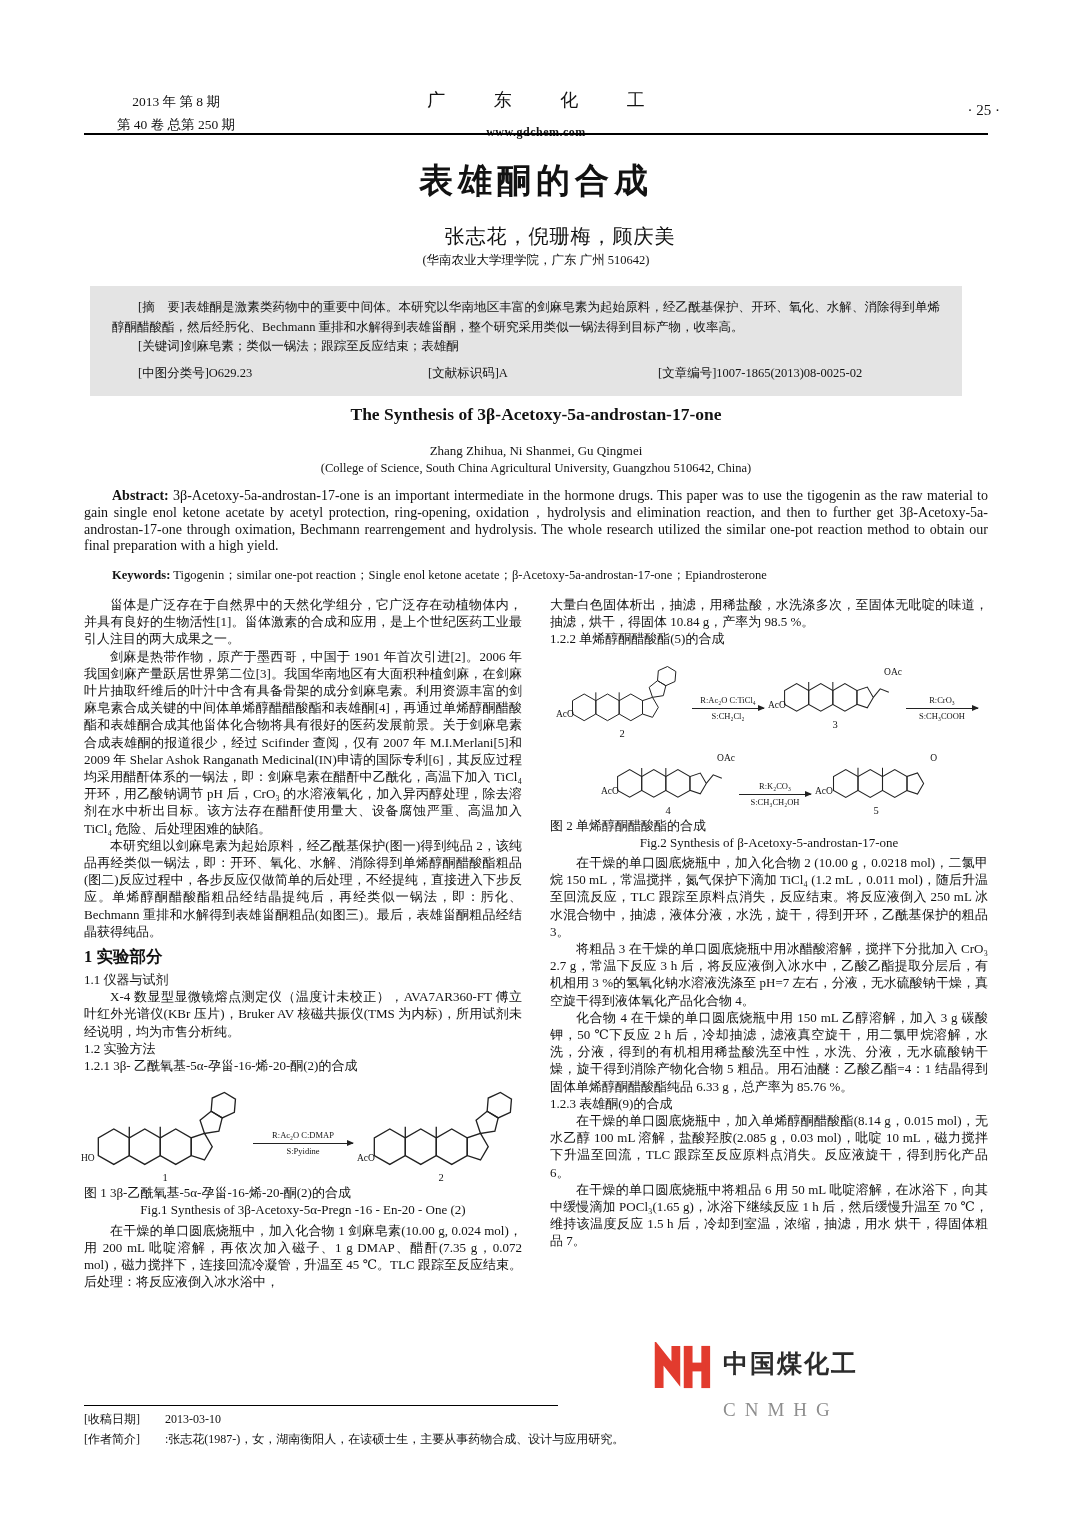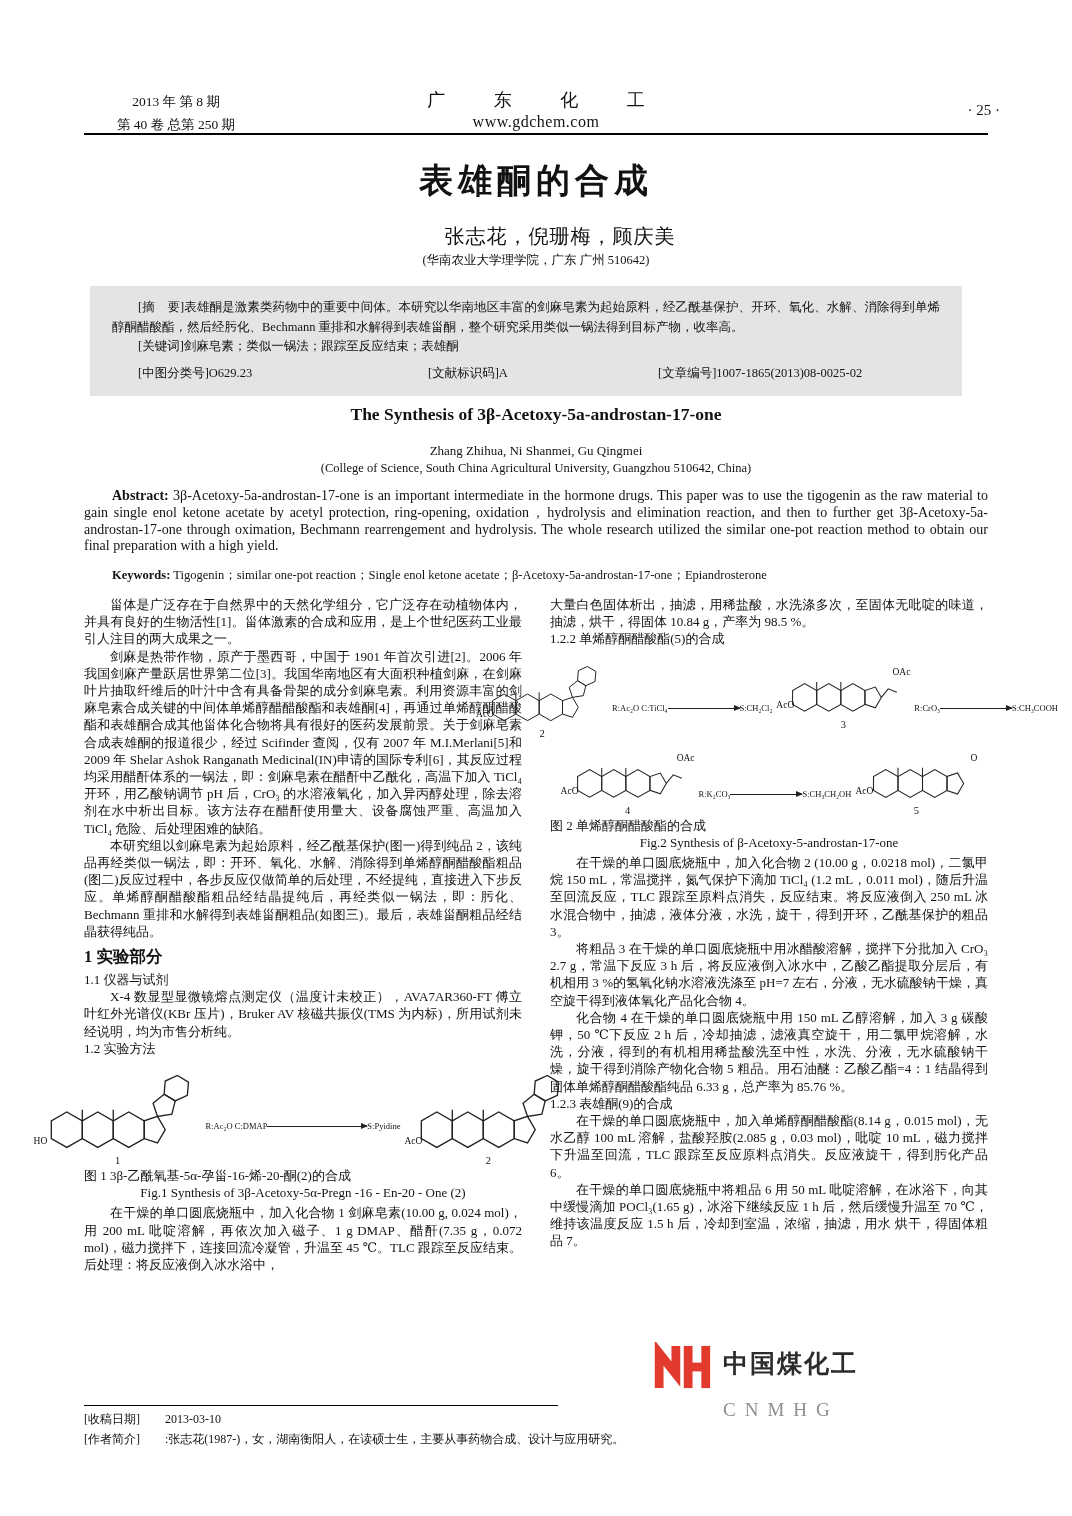--- a/index.html
+++ b/index.html
@@ -6,21 +6,21 @@
   body{
     width:1072px;height:1516px;position:relative;background:#ffffff;
     font-family:"Liberation Serif","DejaVu Serif",serif;color:#121212;
     overflow:hidden;
   }
   .abs{position:absolute;}
   
   #hdr-left{left:96px;top:90px;width:160px;text-align:center;font-size:13.5px;line-height:23px;}
   #hdr-center{left:336px;top:88px;width:400px;text-align:center;}
   #hdr-center .jname{font-size:18px;font-weight:normal;letter-spacing:22px;text-indent:22px;}
-  #hdr-center .jurl{font-size:16px;margin-top:1px;letter-spacing:.5px;}
+  #hdr-center .jurl{font-size:12px;margin-top:13px;letter-spacing:.5px;font-weight:bold;}
   #hdr-right{right:72px;top:102px;font-size:15px;}
   #hdr-rule{left:84px;top:133px;width:904px;border-top:2px solid #000;height:0;}
   
   #title{left:0;top:158px;width:100%;text-align:center;font-size:34px;font-weight:bold;letter-spacing:5px;}
   #authors{left:0;top:223px;width:100%;text-align:center;font-size:20px;letter-spacing:1px;margin-left:24px;}
   #affil{left:0;top:252px;width:100%;text-align:center;font-size:12.5px;}
   
   #abs-box{left:90px;top:286px;width:872px;box-sizing:border-box;background:#e4e4e4;
     padding:12px 22px 13px 22px;font-size:12.5px;line-height:19.5px;}
   #abs-box p{margin:0;text-indent:26px;text-align:justify;}
@@ -47,21 +47,21 @@
   .fig-cap-en{text-align:center !important;font-size:12.5px;text-indent:0 !important;margin-bottom:3px !important;}
   
   .scheme{margin:8px 0 2px 0;}
   .scheme-row{display:flex;align-items:center;justify-content:center;gap:8px;}
   .struct{position:relative;padding:8px 4px 13px 10px;}
   .struct svg{display:block;}
   .grp{position:absolute;font-size:9.5px;white-space:nowrap;}
   .grp.bl{left:-4px;bottom:18px;}
   .grp.tr{right:-4px;top:2px;}
   .cnum{position:absolute;left:50%;transform:translateX(-50%);bottom:-2px;font-size:10.5px;}
-  .rxn{display:flex;flex-direction:row;align-items:center;font-size:8.5px;line-height:11px;white-space:nowrap;margin-top:24px;}
+  .rxn{display:flex;flex-direction:column;align-items:center;font-size:8.5px;line-height:11px;white-space:nowrap;margin-top:24px;}
   .shaft{position:relative;width:72px;border-top:1px solid #222;margin:2px 0;display:block;}
   .shaft::after{content:"";position:absolute;right:-1px;top:-4px;width:0;height:0;
     border-left:7px solid #222;border-top:3.5px solid transparent;border-bottom:3.5px solid transparent;}
   .shaft.wide{width:100px;}
   
   #watermark{left:645px;top:1327px;width:276px;height:80px;background:#ffffff;
     display:flex;align-items:center;gap:12px;padding-left:8px;box-sizing:border-box;}
   #watermark .wm-cn{font-size:25px;font-weight:bold;color:#2b2b2b;letter-spacing:2px;line-height:28px;margin-top:36px;}
   #watermark .wm-en{font-size:19px;color:#8e8e8e;letter-spacing:9px;margin-top:21px;}
   
@@ -124,20 +124,21 @@
 <div class="abs" id="en-keywords"><b>Keywords:</b> <span>Tigogenin；similar one-pot reaction；Single enol ketone acetate；β-Acetoxy-5a-androstan-17-one；Epiandrosterone</span></div>
 
 <div class="abs col" id="col-left">
   <p>甾体是广泛存在于自然界中的天然化学组分，它广泛存在动植物体内，并具有良好的生物活性[1]。甾体激素的合成和应用，是上个世纪医药工业最引人注目的两大成果之一。</p>
   <p>剑麻是热带作物，原产于墨西哥，中国于 1901 年首次引进[2]。2006 年我国剑麻产量跃居世界第二位[3]。我国华南地区有大面积种植剑麻，在剑麻叶片抽取纤维后的叶汁中含有具备骨架的成分剑麻皂素。利用资源丰富的剑麻皂素合成关键的中间体单烯醇醋醋酸酯和表雄酮[4]，再通过单烯醇酮醋酸酯和表雄酮合成其他甾体化合物将具有很好的医药发展前景。关于剑麻皂素合成表雄酮的报道很少，经过 Scifinder 查阅，仅有 2007 年 M.I.Merlani[5]和 2009 年 Shelar Ashok Ranganath Medicinal(IN)申请的国际专利[6]，其反应过程均采用醋酐体系的一锅法，即：剑麻皂素在醋酐中乙酰化，高温下加入 TiCl₄ 开环，用乙酸钠调节 pH 后，CrO₃ 的水溶液氧化，加入异丙醇处理，除去溶剂在水中析出目标。该方法存在醋酐使用量大、设备腐蚀严重、高温加入 TiCl₄ 危险、后处理困难的缺陷。</p>
   <p>本研究组以剑麻皂素为起始原料，经乙酰基保护(图一)得到纯品 2，该纯品再经类似一锅法，即：开环、氧化、水解、消除得到单烯醇酮醋酸酯粗品(图二)反应过程中，各步反应仅做简单的后处理，不经提纯，直接进入下步反应。单烯醇酮醋酸酯粗品经结晶提纯后，再经类似一锅法，即：肟化、Bechmann 重排和水解得到表雄甾酮粗品(如图三)。最后，表雄甾酮粗品经结晶获得纯品。</p>
   <h3>1  实验部分</h3>
   <p class="sub">1.1  仪器与试剂</p>
   <p>X-4 数显型显微镜熔点测定仪（温度计未校正），AVA7AR360-FT 傅立叶红外光谱仪(KBr 压片)，Bruker AV 核磁共振仪(TMS 为内标)，所用试剂未经说明，均为市售分析纯。</p>
   <p class="sub">1.2  实验方法</p>
+  <p class="sub">1.2.1 3β- 乙酰氧基-5α-孕甾-16-烯-20-酮(2)的合成</p>
 
   <div class="scheme">
     <div class="scheme-row">
       <div class="struct">
         <svg viewBox="0 -21 132 70" width="146" height="78">
             <use href="#ster-core"></use>
             <use href="#spiro-extra"></use>
           </svg>
         <span class="grp bl">HO</span>
         <span class="grp tr"></span>

